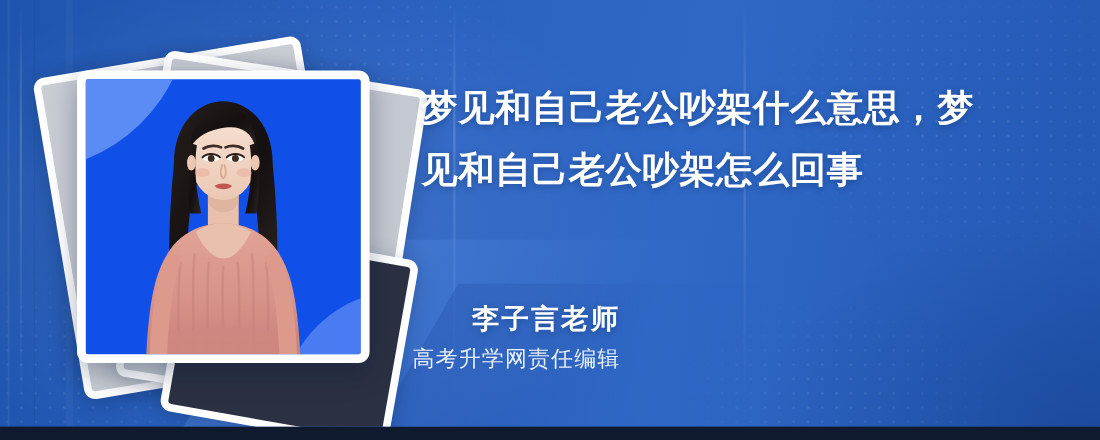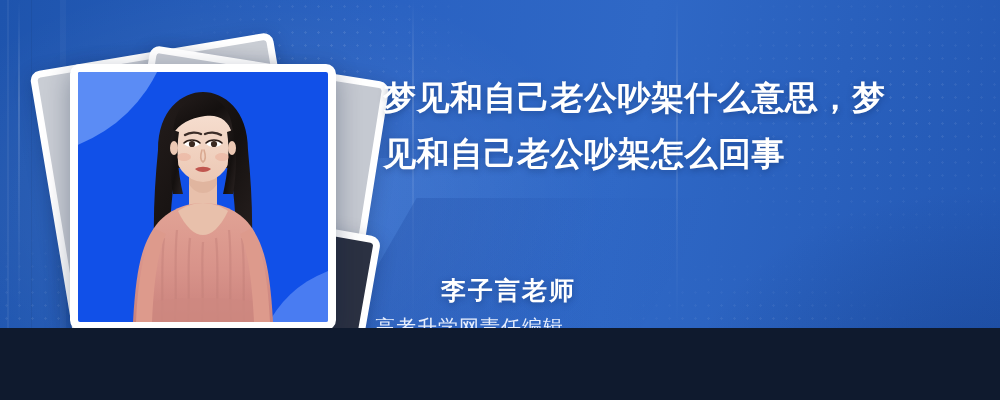--- a/index.html
+++ b/index.html
@@ -3,21 +3,21 @@
 <meta charset="utf-8">
 <style>
   html, body {
     margin: 0;
     padding: 0;
     background: #0f1a2e;
   }
   #banner {
     position: relative;
     width: 1000px;
-    height: 328px;
+    height: 388px;
     overflow: hidden;
     font-family: "Liberation Sans", "DejaVu Sans", sans-serif;
     background: linear-gradient(100deg, #1e54ad 0%, #2a62c2 38%, #2f68c6 62%, #2358b4 100%);
   }
 
   
   .bg-layer { position: absolute; inset: 0; pointer-events: none; }
 
   .bg-stripes {
     background-image:
@@ -136,21 +136,21 @@
     margin: 0;
     color: #ffffff;
     font-size: 25px;
     font-weight: bold;
     letter-spacing: 2px;
     line-height: 30px;
     text-shadow: 0 2px 6px rgba(8,28,70,0.35);
     text-align: right;
   }
   .author-role {
-    margin: 10px 12px 0 -13px;
+    margin: 10px 0 0 -13px;
     color: #e7eefc;
     font-size: 20px;
     font-weight: normal;
     letter-spacing: 1px;
     line-height: 24px;
   }
 </style>
 </head>
 <body>
 

